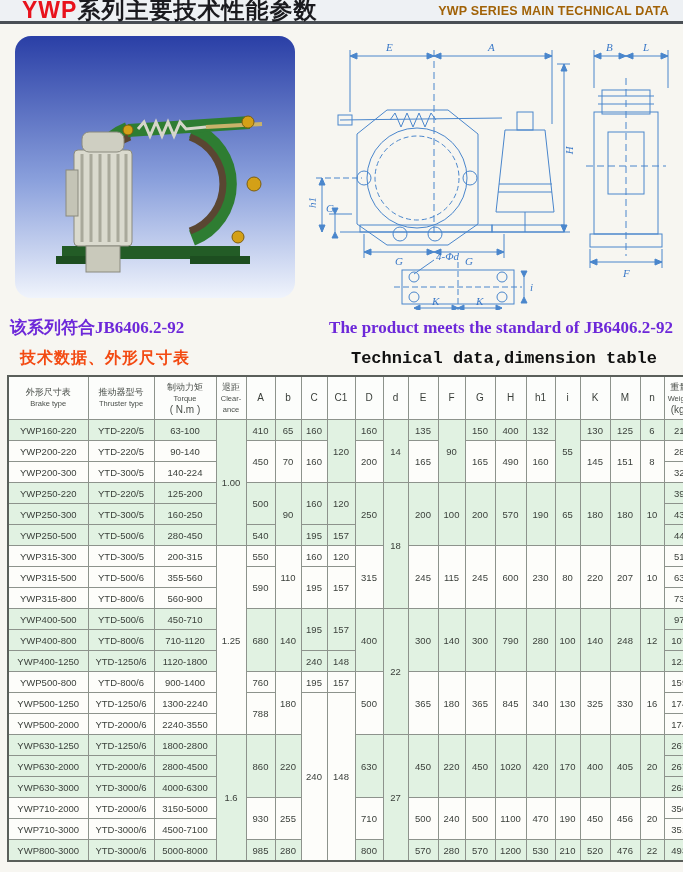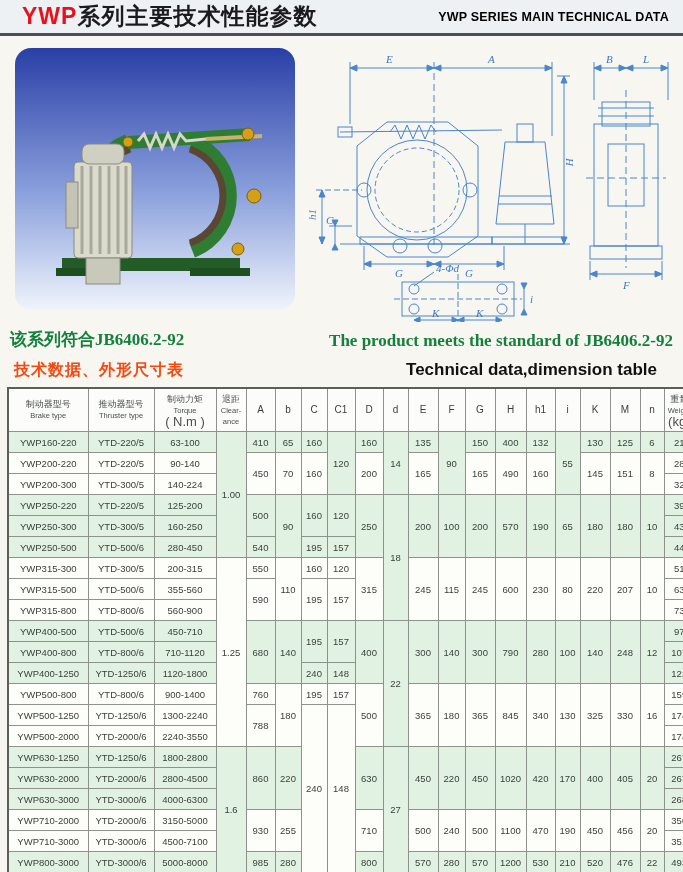--- a/index.html
+++ b/index.html
@@ -6,48 +6,49 @@
   body{
     width:683px;height:872px;
     background:#f7f6f1;
     font-family:"Liberation Sans", sans-serif;
     color:#222;
     overflow:hidden;
     position:relative;
   }
   
   .top-band{
-    height:36px;
+    height:24px;
     background:#eef1f4;
     border-bottom:3px solid #4a4f55;
     display:flex;
     align-items:center;
     justify-content:space-between;
     padding:0 14px 0 22px;
     box-sizing:border-box;
   }
   .title-zh{font-size:23px;font-weight:bold;letter-spacing:1px;color:#1b1b1f;white-space:nowrap;}
   .title-zh .red{color:#e8121c;}
-  .title-en{font-size:12.5px;font-weight:bold;color:#000000;letter-spacing:.2px;}
+  .title-en{font-size:12.5px;font-weight:bold;color:#a16207;letter-spacing:.2px;}
 
   
   .media-row{display:flex;padding:8px 2px 0 10px;height:276px;}
   .photo-wrap{width:292px;flex:0 0 292px;}
   .draw-wrap{flex:1;padding-top:2px;}
 
   
   .std-row{
-    display:flex;justify-content:space-between;align-items:flex-end;
+    display:flex;justify-content:space-between;align-items:center;
     padding:8px 10px 0 10px;
     font-family:"Liberation Serif", serif;
-    font-weight:bold;font-size:17px;color:#15803d;
+    font-weight:bold;font-size:17px;color:#6d28d9;
   }
   .sec-row{
     display:flex;justify-content:space-between;align-items:baseline;
-    padding:9px 26px 6px 14px;
+    padding:9px 26px 6px 20px;
+    font-family:Liberation Mono, monospace;
   }
   .sec-zh{font-size:16px;font-weight:bold;color:#f34a12;letter-spacing:1px;}
   .sec-en{font-size:17px;font-weight:bold;color:#111;margin-left:40px;}
 
   
   .tbl-wrap{padding:0 7px;}
   table.spec{
     width:669px;
     border-collapse:collapse;
     table-layout:fixed;
@@ -62,21 +63,21 @@
     overflow:hidden;
   }
   table.spec th{
     height:42px;
     font-weight:normal;
     background:#fcfdfb;
     font-size:9px;line-height:11px;
   }
   table.spec th .zh{display:block;font-size:9px;color:#4a4f4a;}
   table.spec th .en{display:block;font-size:7.5px;color:#4a4f4a;}
-  table.spec th .unit{display:block;font-size:13px;color:#4a4f4a;}
+  table.spec th .unit{display:block;font-size:10px;color:#4a4f4a;}
   table.spec th .letter{font-size:10px;}
   table.spec td{height:20px;font-size:9.5px;background:#fdfdfa;}
   table.spec tr.tint td{background:#e1f2e2;}
   table.spec{border:2px solid #5a5f5a;}
 </style>
 </head>
 <body>
 
 <div class="top-band">
   <div class="title-zh"><span class="red">YWP</span><span>系列主要技术性能参数</span></div>
@@ -270,21 +271,21 @@
         <col style="width: 29px;">
         <col style="width: 25px;">
         <col style="width: 30px;">
         <col style="width: 30px;">
         <col style="width: 24px;">
         <col style="width: 31px;">
       </colgroup>
     <thead>
         <tr>
           <th>
-            <span class="zh">制动器型号</span>
+            <span class="zh">外形尺寸表</span>
             <span class="en">Brake type</span>
           </th>
           <th>
             <span class="zh">推动器型号</span>
             <span class="en">Thruster type</span>
           </th>
           <th>
             <span class="zh">制动力矩</span>
             <span class="en">Torque</span>
             <span class="unit">( N.m )</span>

